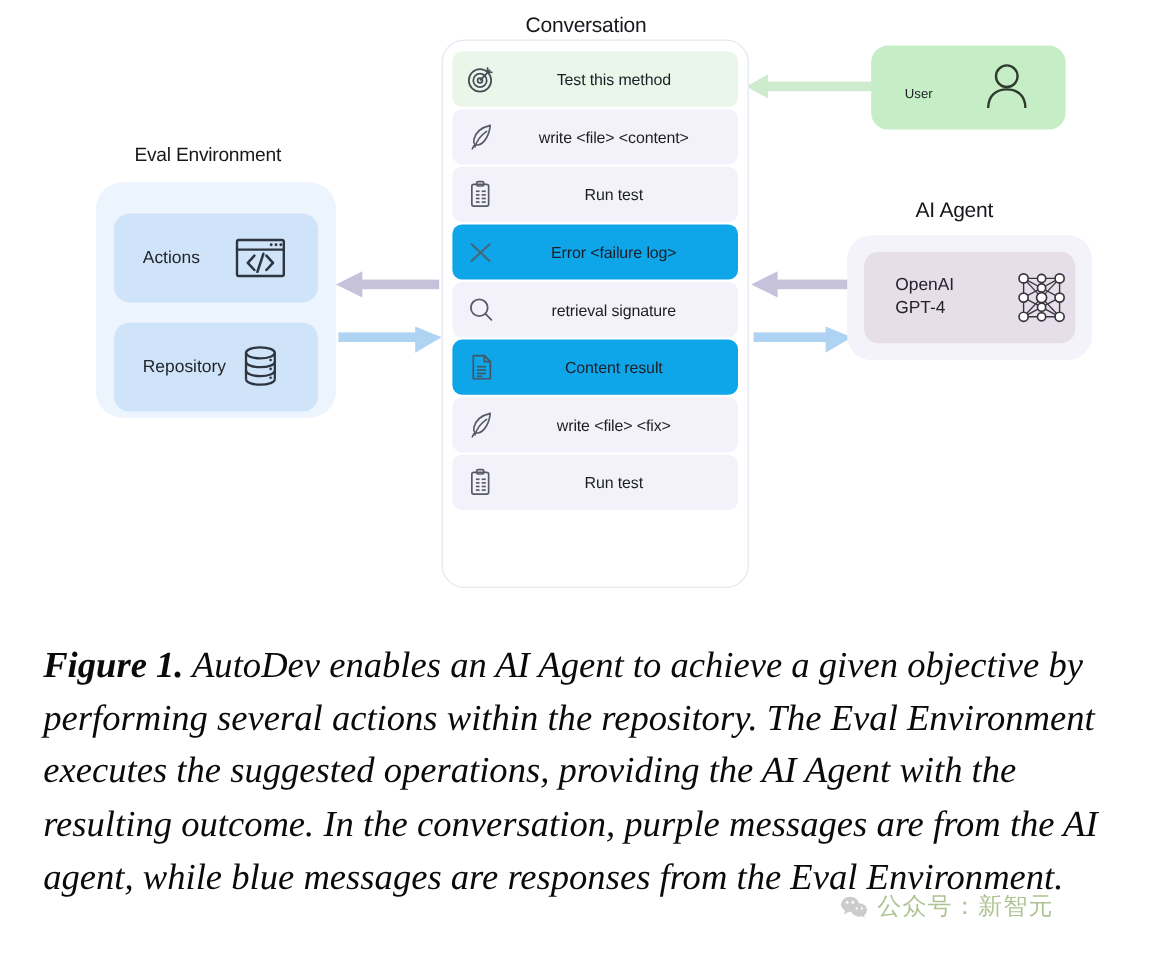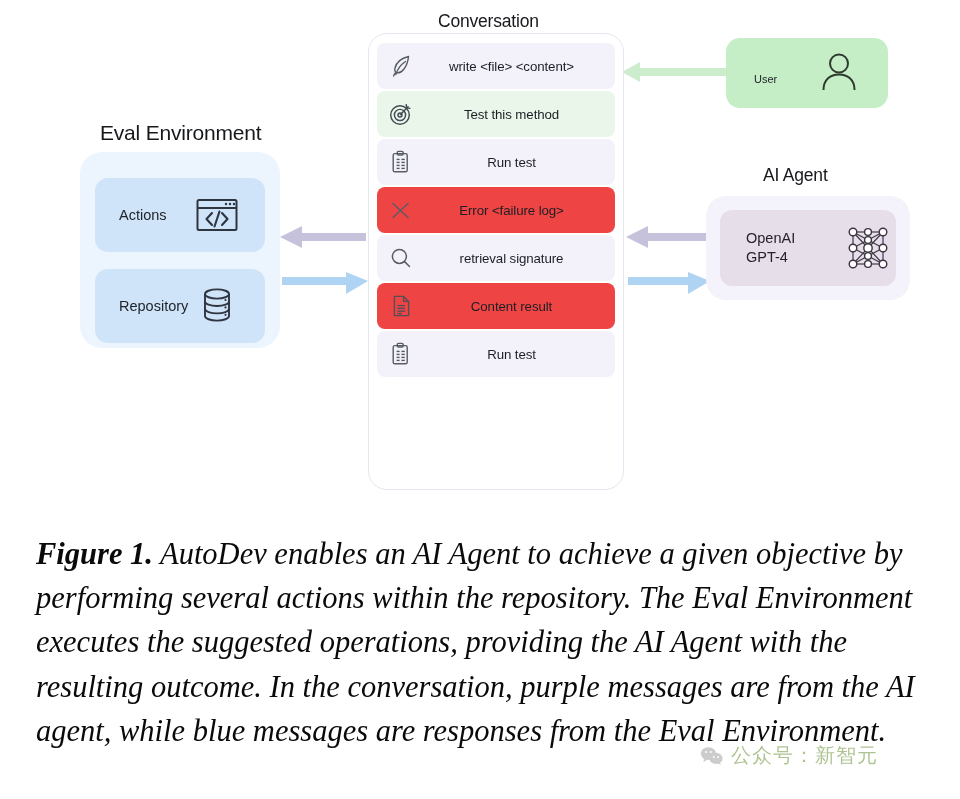--- a/index.html
+++ b/index.html
@@ -16,21 +16,21 @@
   .panel-title {
     position: absolute;
     font-family: "Liberation Sans", sans-serif;
     font-weight: normal;
     color: #16181c;
     white-space: nowrap;
     letter-spacing: -0.2px;
   }
 
   
-  #eval-title { left: 100px; top: 121px; font-size: 21px; }
+  #eval-title { left: 112px; top: 121px; font-size: 16px; }
   #eval-env {
     position: absolute; left: 80px; top: 152px;
     width: 200px; height: 196px;
     background: #ecf4fd;
     border-radius: 22px;
   }
   .eval-box {
     position: absolute; left: 15px;
     width: 170px; height: 74px;
     background: #cfe4f9;
@@ -73,21 +73,21 @@
     flex: 1;
     text-align: center;
     font-size: 13.3px;
     color: #1c1f25;
     padding-right: 12px;
     white-space: nowrap;
     letter-spacing: -0.1px;
   }
   .msg.user  { background: #e9f6e9; }
   .msg.agent { background: #f3f2fa; }
-  .msg.env   { background: #ef4444; }
+  .msg.env   { background: #0ea5e9; }
   #user-card {
     position: absolute; left: 726px; top: 38px;
     width: 162px; height: 70px;
     background: #c5eec6;
     border-radius: 14px;
     display: flex; align-items: center;
   }
   #user-card .u-label {
     font-size: 11px; color: #1d2024; margin-left: 28px; width: 62px; margin-top: 12px;
   }
@@ -213,46 +213,46 @@
           <circle cx="30.5" cy="30.8" r="1.1" fill="#2e3440"></circle>
         </svg>
       </span>
     </div>
   </div>
 
   <div class="panel-title" id="conv-title">Conversation</div>
 
   <div id="conversation">
 
-    <div class="msg agent">
-      <span class="m-icon">
-        <svg width="26" height="26" viewBox="0 0 26 26">
-          <g fill="none" stroke="#4a4f59" stroke-width="1.4" stroke-linecap="round" stroke-linejoin="round">
-            <path d="M20.5 3.5 C14 5 8.5 9 7 15 C6.4 17.4 7.2 19 8.6 19.6 C13 21 19.5 14.5 20.5 3.5 Z"></path>
-            <path d="M17.5 8.5 C13 11.5 9.5 16 7.8 21.5"></path>
-            <path d="M5.6 23 C6.2 21.4 6.9 20.4 7.8 19.6"></path>
-          </g>
-        </svg>
-      </span>
-      <span class="m-text">write &lt;file&gt; &lt;content&gt;</span>
-    </div>
-
     <div class="msg user">
       <span class="m-icon">
         <svg width="26" height="26" viewBox="0 0 26 26">
           <g fill="none" stroke="#3a3f49" stroke-width="1.45">
             <circle cx="12" cy="14" r="9.3"></circle>
             <circle cx="12" cy="14" r="5.6"></circle>
             <circle cx="12" cy="14" r="2"></circle>
             <path d="M12 14 L20.5 5.2"></path>
             <path d="M18.2 3.2 L18.6 7 L22.4 7.4"></path>
           </g>
         </svg>
       </span>
       <span class="m-text">Test this method</span>
+    </div>
+
+    <div class="msg agent">
+      <span class="m-icon">
+        <svg width="26" height="26" viewBox="0 0 26 26">
+          <g fill="none" stroke="#4a4f59" stroke-width="1.4" stroke-linecap="round" stroke-linejoin="round">
+            <path d="M20.5 3.5 C14 5 8.5 9 7 15 C6.4 17.4 7.2 19 8.6 19.6 C13 21 19.5 14.5 20.5 3.5 Z"></path>
+            <path d="M17.5 8.5 C13 11.5 9.5 16 7.8 21.5"></path>
+            <path d="M5.6 23 C6.2 21.4 6.9 20.4 7.8 19.6"></path>
+          </g>
+        </svg>
+      </span>
+      <span class="m-text">write &lt;file&gt; &lt;content&gt;</span>
     </div>
 
     <div class="msg agent">
       <span class="m-icon">
         <svg width="26" height="26" viewBox="0 0 26 26">
           <g fill="none" stroke="#4a4f59" stroke-width="1.4" stroke-linejoin="round">
             <rect x="5.2" y="4.6" width="14" height="18.2" rx="1.6"></rect>
             <rect x="9.2" y="2.4" width="6" height="3.6" rx="1.3"></rect>
             <path d="M8.6 10.4 h3"></path>
               <path d="M13.4 10.4 h3.4"></path>
@@ -301,20 +301,32 @@
             <path d="M9.4 12.6 h7.6"></path>
               <path d="M9.4 15.4 h7.6"></path>
             <path d="M9.4 18.2 h7.6"></path>
               <path d="M9.4 20.6 h4.6"></path>
           </g>
         </svg>
       </span>
       <span class="m-text">Content result</span>
     </div>
 
+    <div class="msg agent">
+      <span class="m-icon">
+        <svg width="26" height="26" viewBox="0 0 26 26">
+          <g fill="none" stroke="#4a4f59" stroke-width="1.4" stroke-linecap="round" stroke-linejoin="round">
+            <path d="M20.5 3.5 C14 5 8.5 9 7 15 C6.4 17.4 7.2 19 8.6 19.6 C13 21 19.5 14.5 20.5 3.5 Z"></path>
+            <path d="M17.5 8.5 C13 11.5 9.5 16 7.8 21.5"></path>
+            <path d="M5.6 23 C6.2 21.4 6.9 20.4 7.8 19.6"></path>
+          </g>
+        </svg>
+      </span>
+      <span class="m-text">write &lt;file&gt; &lt;fix&gt;</span>
+    </div>
 
     <div class="msg agent">
       <span class="m-icon">
         <svg width="26" height="26" viewBox="0 0 26 26">
           <g fill="none" stroke="#4a4f59" stroke-width="1.4" stroke-linejoin="round">
             <rect x="5.2" y="4.6" width="14" height="18.2" rx="1.6"></rect>
             <rect x="9.2" y="2.4" width="6" height="3.6" rx="1.3"></rect>
             <path d="M8.6 10.4 h3"></path>
               <path d="M13.4 10.4 h3.4"></path>
             <path d="M8.6 13.4 h3"></path>

